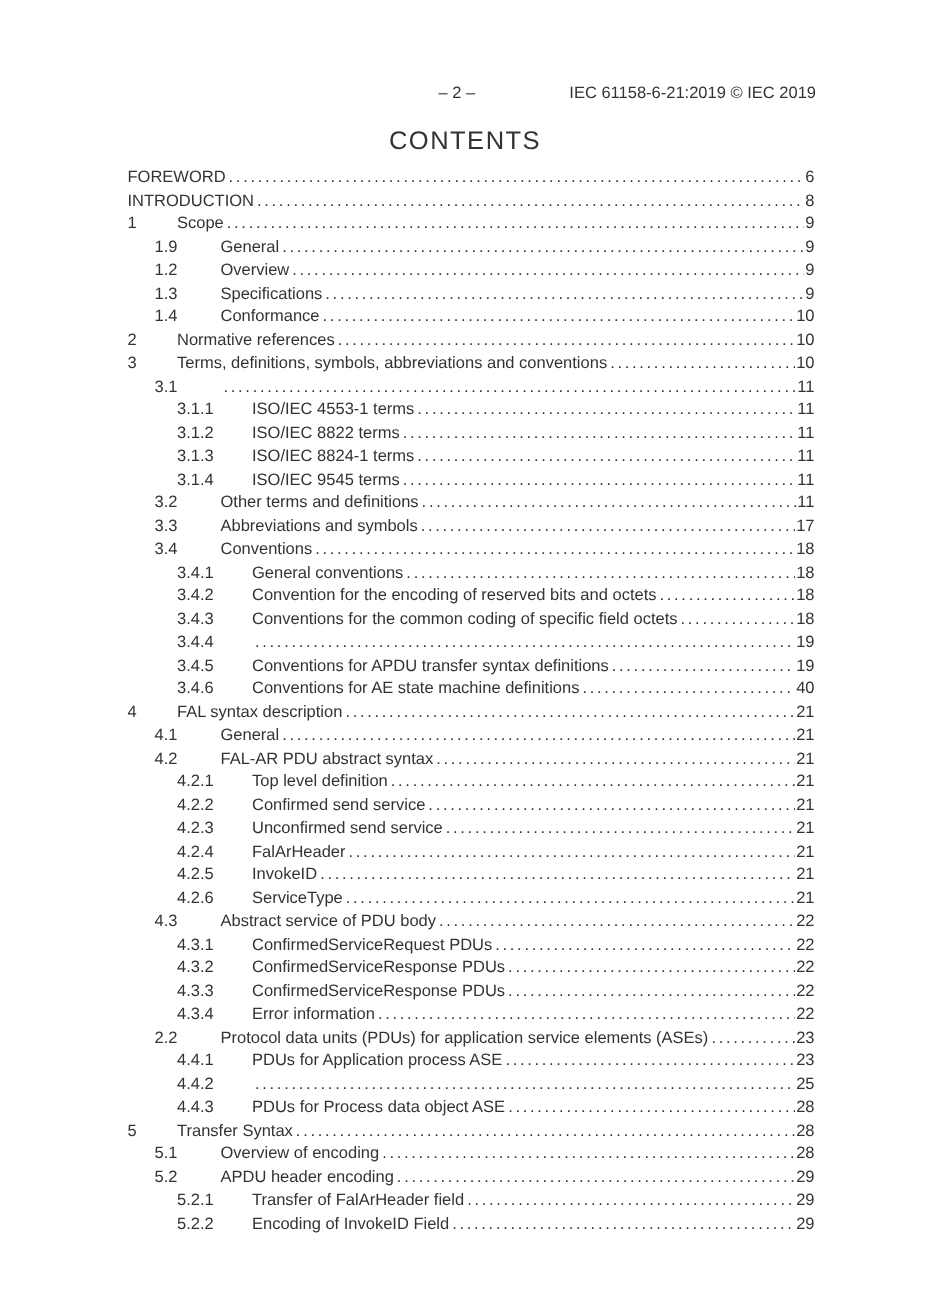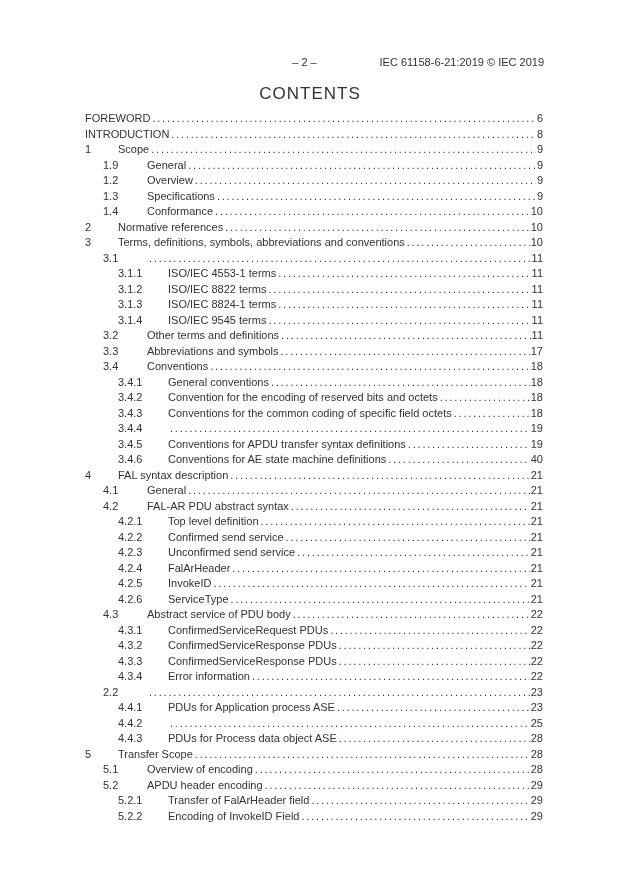--- a/index.html
+++ b/index.html
@@ -347,20 +347,21 @@
 
   <div class="row lv3">
     <span class="num">4.3.4</span>
     <span class="label">Error information</span>
     <span class="leader">................................................................................................................................................................................................................................................</span>
     <span class="pagenum">22</span>
   </div>
 
   <div class="row lv2">
     <span class="num">2.2</span>
+    <span class="label">Protocol data units (PDUs) for application service elements (ASEs)</span>
     <span class="leader">................................................................................................................................................................................................................................................</span>
     <span class="pagenum">23</span>
   </div>
 
   <div class="row lv3">
     <span class="num">4.4.1</span>
     <span class="label">PDUs for Application process ASE</span>
     <span class="leader">................................................................................................................................................................................................................................................</span>
     <span class="pagenum">23</span>
   </div>
@@ -373,21 +374,21 @@
 
   <div class="row lv3">
     <span class="num">4.4.3</span>
     <span class="label">PDUs for Process data object ASE</span>
     <span class="leader">................................................................................................................................................................................................................................................</span>
     <span class="pagenum">28</span>
   </div>
 
   <div class="row lv1">
     <span class="num">5</span>
-    <span class="label">Transfer Scope</span>
+    <span class="label">Transfer Syntax</span>
     <span class="leader">................................................................................................................................................................................................................................................</span>
     <span class="pagenum">28</span>
   </div>
 
   <div class="row lv2">
     <span class="num">5.1</span>
     <span class="label">Overview of encoding</span>
     <span class="leader">................................................................................................................................................................................................................................................</span>
     <span class="pagenum">28</span>
   </div>

